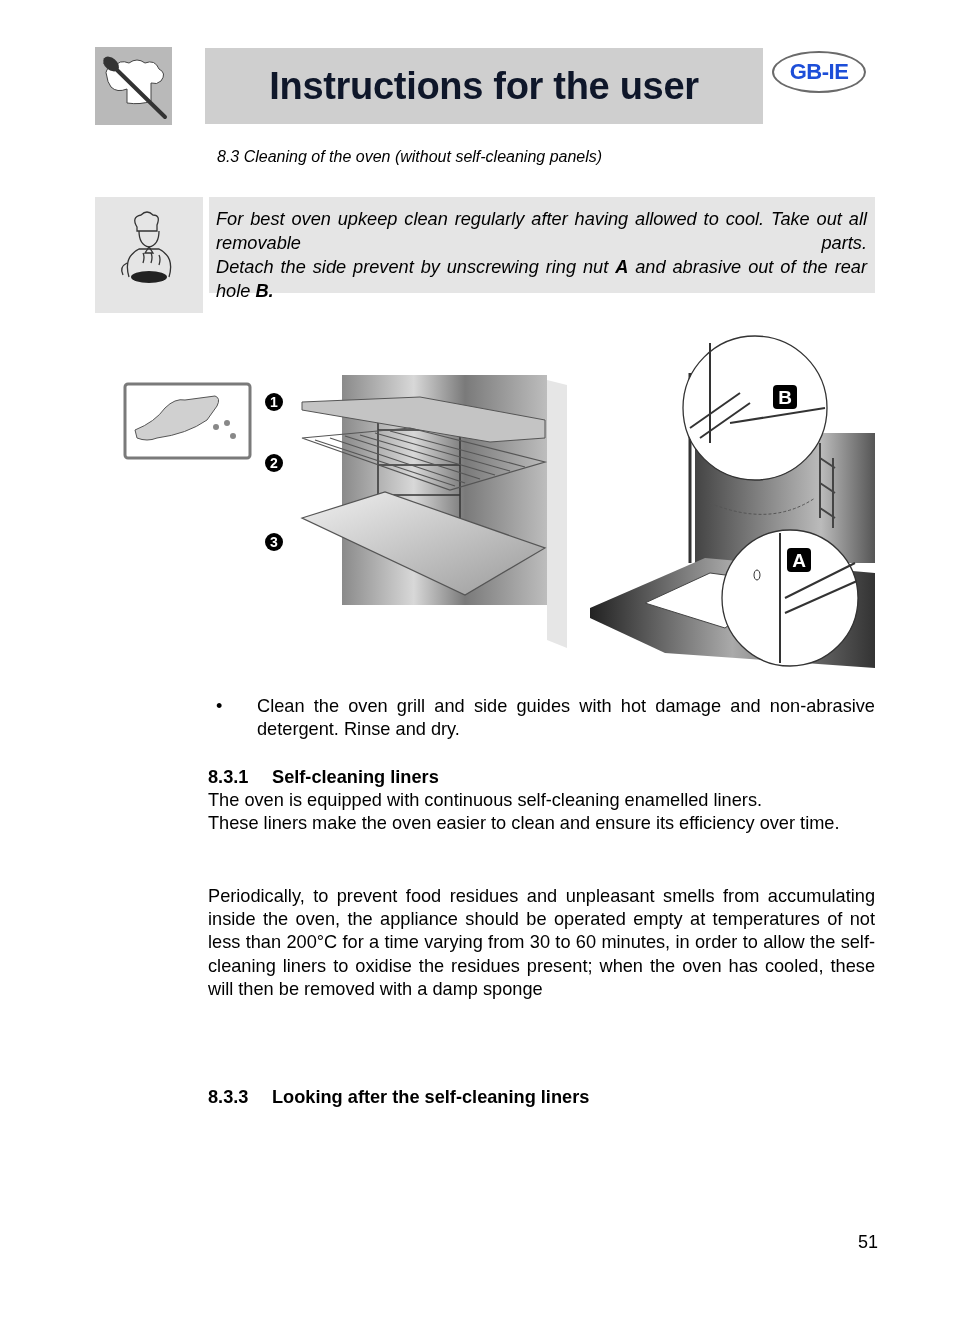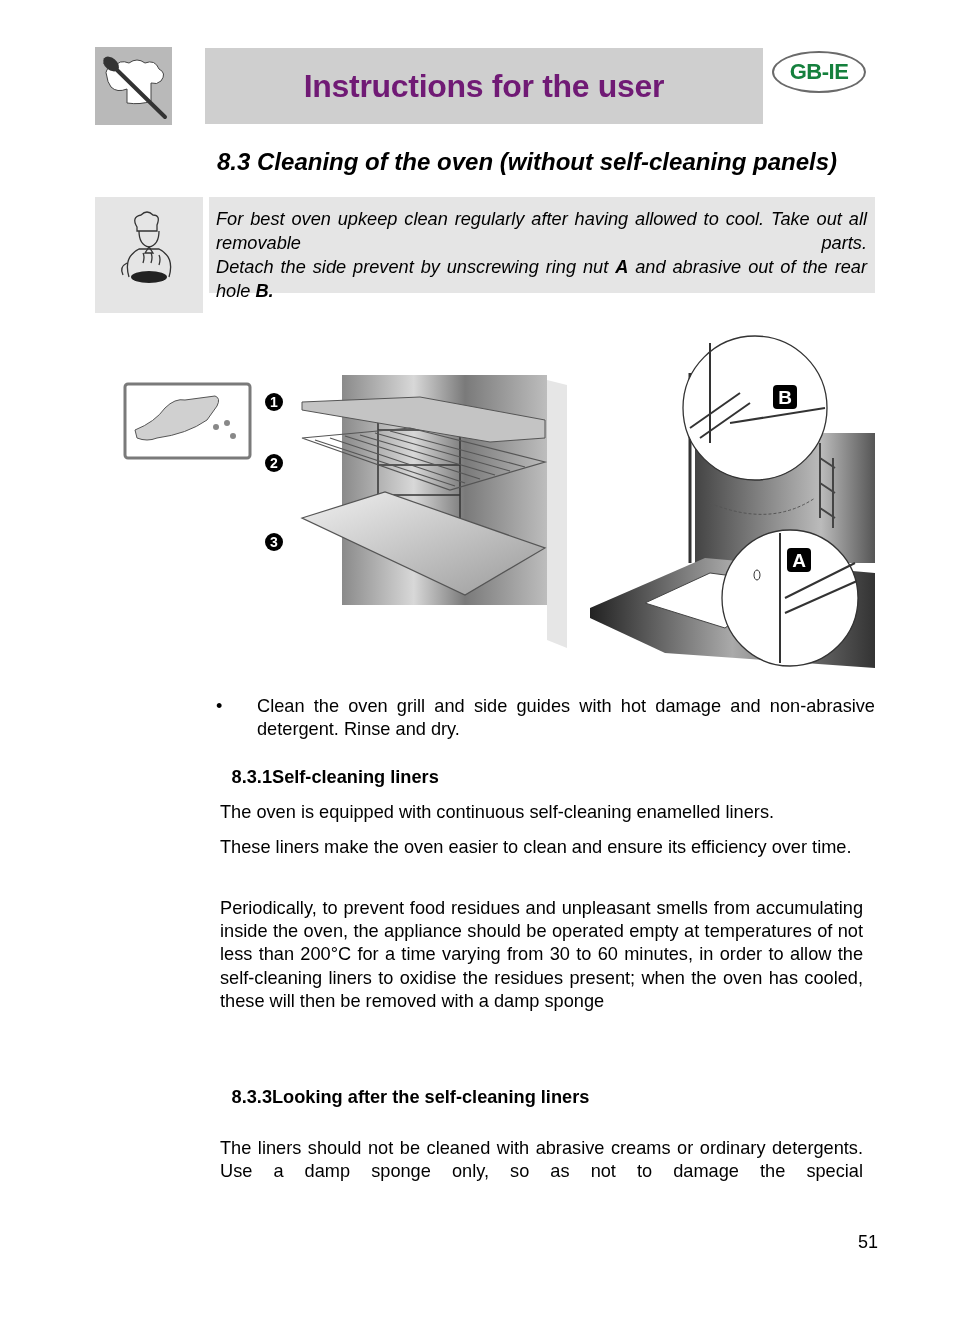--- a/index.html
+++ b/index.html
@@ -1,38 +1,38 @@
 <!DOCTYPE html>
 <html><head>
   <meta charset="utf-8">
   <style>
     html, body { margin: 0; padding: 0; background: #ffffff; }
     body { width: 954px; height: 1336px; position: relative; overflow: hidden; font-family: "Liberation Sans", sans-serif; color: #000; }
 
     .logo-box { position: absolute; left: 95px; top: 47px; width: 77px; height: 78px; background: #b9b9b9; }
     .title-bar { position: absolute; left: 205px; top: 48px; width: 558px; height: 76px; background: #cfcfcf; display: flex; align-items: center; justify-content: center; }
-    .title-bar h1 { margin: 0; font-family: "Liberation Sans", sans-serif; font-weight: bold; font-size: 32px; letter-spacing: -0.3px; color: #701a75; }
-    .lang-badge { position: absolute; left: 772px; top: 51px; width: 94px; height: 42px; border: 2px solid #6a6a6a; border-radius: 50%; box-sizing: border-box; display: flex; align-items: center; justify-content: center; font-weight: bold; font-size: 22px; color: #15803d; letter-spacing: -0.5px; }
+    .title-bar h1 { margin: 0; font-family: "Liberation Sans", sans-serif; font-weight: bold; font-size: 38px; letter-spacing: -0.3px; color: #0f172a; }
+    .lang-badge { position: absolute; left: 772px; top: 51px; width: 94px; height: 42px; border: 2px solid #6a6a6a; border-radius: 50%; box-sizing: border-box; display: flex; align-items: center; justify-content: center; font-weight: bold; font-size: 22px; color: #1d4ed8; letter-spacing: -0.5px; }
 
-    .section-title { position: absolute; left: 217px; top: 148px; font-size: 24px; font-weight: bold; font-style: italic; margin: 0; }
+    .section-title { position: absolute; left: 217px; top: 148px; font-size: 16px; font-weight: normal; font-style: italic; margin: 0; }
 
     .note-icon-box { position: absolute; left: 95px; top: 197px; width: 108px; height: 116px; background: #e5e5e5; }
     .note-box { position: absolute; left: 209px; top: 197px; width: 666px; height: 96px; background: #e5e5e5; box-sizing: border-box; padding: 10px 8px 0 7px; }
     .note-box p { margin: 0; font-style: italic; font-size: 18.2px; line-height: 24px; text-align: justify; text-align-last: left; }
     .note-box p.j { text-align-last: justify; }
 
     .illus-left { position: absolute; left: 120px; top: 370px; width: 455px; height: 285px; }
     .illus-right { position: absolute; left: 585px; top: 333px; width: 290px; height: 335px; }
 
     .content { position: absolute; left: 208px; width: 667px; font-size: 18.2px; line-height: 23.2px; }
-    .content p { margin: 12px; text-align: justify; }
+    .content p { margin: 0; text-align: justify; }
     .content p.last { text-align-last: left; }
     .content p.jall { text-align-last: justify; }
     .content h3 { margin: 0; font-size: 18.2px; font-weight: bold; line-height: 23px; }
-    .content h3 .num { display: inline-block; width: 64px; text-align: right; }
+    .content h3 .num { display: inline-block; width: 64px; }
 
     .bullet { position: absolute; left: 216px; top: 695px; width: 659px; font-size: 18.2px; line-height: 23.2px; display: flex; }
     .bullet .dot { width: 41px; flex: none; }
     .bullet .txt { flex: 1; text-align: justify; }
 
     .page-num { position: absolute; left: 858px; top: 1232px; font-size: 18px; }
   </style>
 </head>
 <body>
 
@@ -180,16 +180,15 @@
   <p class="last">The oven is equipped with continuous self-cleaning enamelled liners.</p>
   <p class="last">These liners make the oven easier to clean and ensure its efficiency over time.</p>
 </div>
 
 <div class="content" style="top:885px;">
   <p class="last">Periodically, to prevent food residues and unpleasant smells from accumulating inside the oven, the appliance should be operated empty at temperatures of not less than 200°C for a time varying from 30 to 60 minutes, in order to allow the self-cleaning liners to oxidise the residues present; when the oven has cooled, these will then be removed with a damp sponge</p>
 </div>
 
 <div class="content" style="top:1074px;">
   <h3 style="margin-bottom:28px;margin-top:12px;"><span class="num">8.3.3</span><span>Looking after the self-cleaning liners</span></h3>
-  <p class="jall">The liners should not be cleaned with abrasive creams or ordinary detergents. Use a damp sponge only, so as not to damage the special</p>
 </div>
 
 <div class="page-num">51</div>
 
 </body></html>

